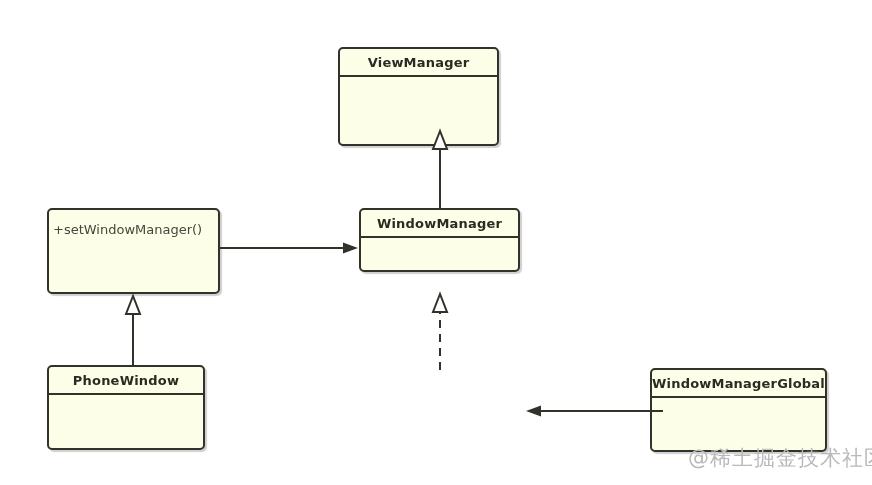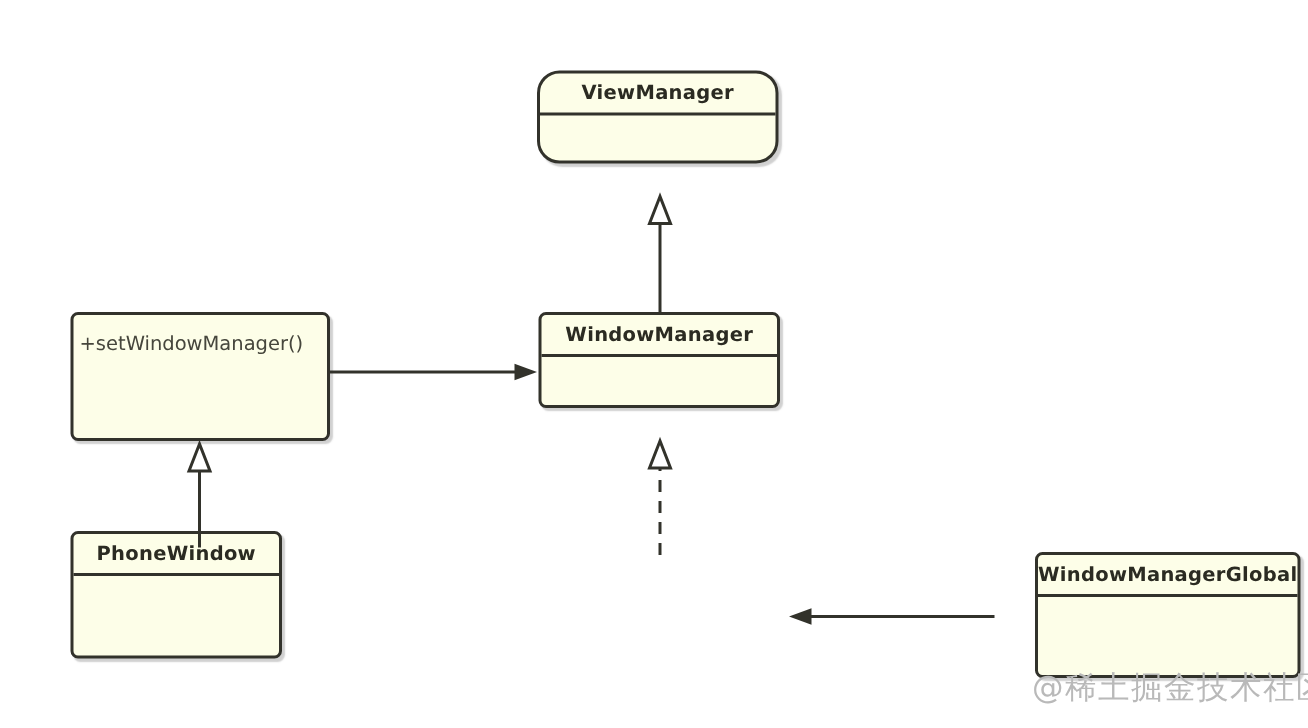--- a/index.html
+++ b/index.html
@@ -31,26 +31,26 @@
   }
   .uml-class .body {
     padding: 12px 10px 0 4px;
   }
   .uml-class .member {
     font-size: 13px;
     color: #46463c;
     white-space: nowrap;
   }
   
-  #box-viewmanager        { left: 358px; top: 47px;  width: 161px; height: 62px; border-radius: 15px; }
+  #box-viewmanager        { left: 338px; top: 47px;  width: 161px; height: 99px; }
   #box-window             { left: 47px;  top: 208px; width: 173px; height: 86px; }
   #box-windowmanager      { left: 359px; top: 208px; width: 161px; height: 64px; }
-  #box-phonewindow        { left: 47px;  top: 354px; width: 141px; height: 85px; }
+  #box-phonewindow        { left: 47px;  top: 365px; width: 158px; height: 85px; }
   #box-windowmanagerimpl  { left: 356px; top: 370px; width: 168px; height: 85px; }
-  #box-windowmanagerglobal{ left: 690px; top: 368px; width: 177px; height: 84px; }
+  #box-windowmanagerglobal{ left: 650px; top: 368px; width: 177px; height: 84px; }
 
   #arrow-layer {
     position: absolute;
     left: 0; top: 0;
     width: 872px; height: 485px;
     pointer-events: none;
   }
   .watermark {
     position: absolute;
     left: 688px;

